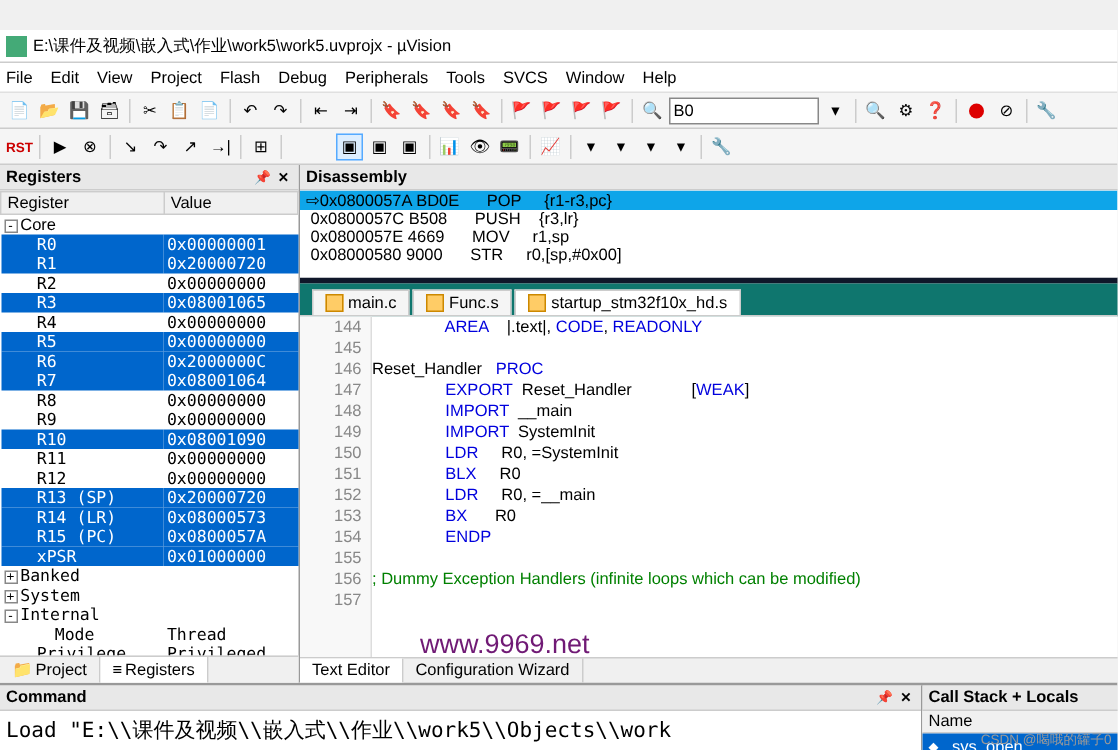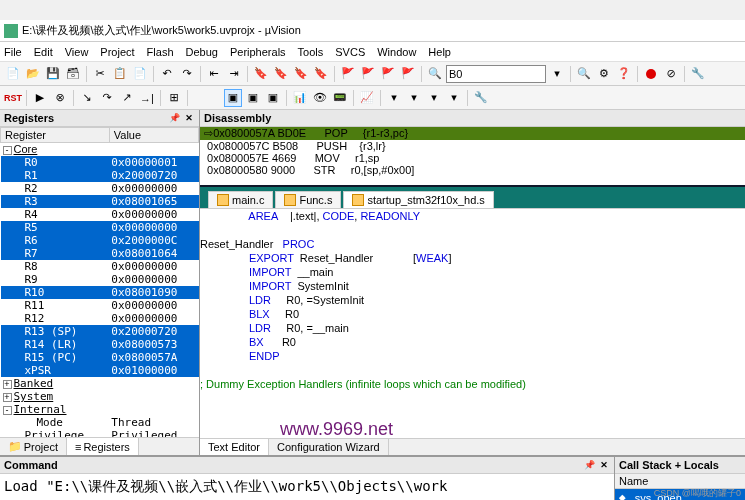--- a/index.html
+++ b/index.html
@@ -17,30 +17,30 @@
 .left-panel { width: 200px; border-right: 1px solid #999; display: flex; flex-direction: column; background: #fff; }
 .panel-header { background: #e8e8e8; border-bottom: 1px solid #ccc; padding: 2px 4px; display: flex; justify-content: space-between; align-items: center; font-weight: bold; }
 .panel-header .ctrls { display: flex; gap: 2px; }
 .panel-header .ctrls span { width: 12px; height: 12px; display: inline-flex; align-items: center; justify-content: center; cursor: pointer; font-size: 9px; }
 .reg-table { flex: 1; overflow: auto; }
 .reg-table table { width: 100%; border-collapse: collapse; }
 .reg-table th { background: #f0f0f0; border: 1px solid #ccc; text-align: left; padding: 1px 4px; font-weight: normal; }
 .reg-table td { padding: 0 2px; font-family: Consolas, monospace; font-size: 11px; white-space: nowrap; }
 .reg-row.sel td { background: #0066cc; color: #fff; }
 .reg-row td:first-child { padding-left: 24px; }
-.tree-node { padding-left: 8px; font-family: Consolas, monospace; text-decoration: underline; }
+.tree-node { padding-left: 8px; font-family: Consolas, monospace; }
 .tree-exp { display: inline-block; width: 9px; height: 9px; border: 1px solid #888; text-align: center; line-height: 7px; margin-right: 2px; font-size: 9px; cursor: pointer; }
 .panel-tabs { display: flex; background: #f0f0f0; border-top: 1px solid #ccc; }
 .panel-tab { padding: 2px 8px; border-right: 1px solid #ccc; cursor: pointer; display: flex; align-items: center; gap: 2px; }
 .panel-tab.active { background: #fff; }
 .right-panel { flex: 1; display: flex; flex-direction: column; }
-.disasm { border-bottom: 2px solid #0f172a; }
+.disasm { border-bottom: 4px solid #0f172a; }
 .disasm-body { background: #fff; font-family: Consolas, monospace; font-size: 11px; padding: 0; height: 58px; overflow: hidden; }
 .disasm-line { padding: 0 4px; white-space: pre; }
-.disasm-line.current { background: #4d7c0f; }
+.disasm-line.current { background: #0ea5e9; }
 .editor-area { flex: 1; display: flex; flex-direction: column; }
 .editor-tabs { display: flex; background: #0f766e; border-bottom: 1px solid #ccc; padding-top: 4px; padding-left: 8px; }
 .ed-tab { padding: 2px 8px; border: 1px solid #ccc; border-bottom: none; margin-right: 2px; background: #f5f5f5; cursor: pointer; display: flex; align-items: center; gap: 3px; }
 .ed-tab.active { background: #fff; }
 .ed-tab .tab-icon { width: 12px; height: 12px; background: #fc6; border: 1px solid #c80; }
 .editor-body { flex: 1; background: #fff; display: flex; overflow: hidden; }
 .gutter { width: 48px; background: #f8f8f8; border-right: 1px solid #ddd; text-align: right; color: #888; font-family: Consolas, monospace; font-size: 11px; padding-right: 6px; }
 .gutter div { height: 14px; line-height: 14px; }
 .code { flex: 1; font-family: Consolas, monospace; font-size: 11px; color: #000; overflow: hidden; }
 .code div { height: 14px; line-height: 14px; white-space: pre; }
@@ -284,20 +284,36 @@
           <div class="disasm-line"> 0x08000580 9000      STR     r0,[sp,#0x00]</div>
         </div>
     </div>
     <div class="editor-area">
       <div class="editor-tabs" id="editor-tabs">
           <div class="ed-tab"><span class="tab-icon"></span>main.c</div>
           <div class="ed-tab"><span class="tab-icon"></span>Func.s</div>
           <div class="ed-tab active"><span class="tab-icon"></span>startup_stm32f10x_hd.s</div>
         </div>
       <div class="editor-body">
+        <div class="gutter" id="gutter">
+            <div>144</div>
+            <div>145</div>
+            <div>146</div>
+            <div>147</div>
+            <div>148</div>
+            <div>149</div>
+            <div>150</div>
+            <div>151</div>
+            <div>152</div>
+            <div>153</div>
+            <div>154</div>
+            <div>155</div>
+            <div>156</div>
+            <div>157</div>
+          </div>
         <div class="code" id="code">
             <div>                <span class="kw">AREA</span>    |.text|, <span class="kw">CODE</span>, <span class="kw">READONLY</span></div>
             <div></div>
             <div>Reset_Handler   <span class="kw">PROC</span></div>
             <div>                <span class="kw">EXPORT</span>  Reset_Handler             [<span class="kw">WEAK</span>]</div>
             <div>                <span class="kw">IMPORT</span>  __main</div>
             <div>                <span class="kw">IMPORT</span>  SystemInit</div>
             <div>                <span class="kw">LDR</span>     R0, =SystemInit</div>
             <div>                <span class="kw">BLX</span>     R0</div>
             <div>                <span class="kw">LDR</span>     R0, =__main</div>

